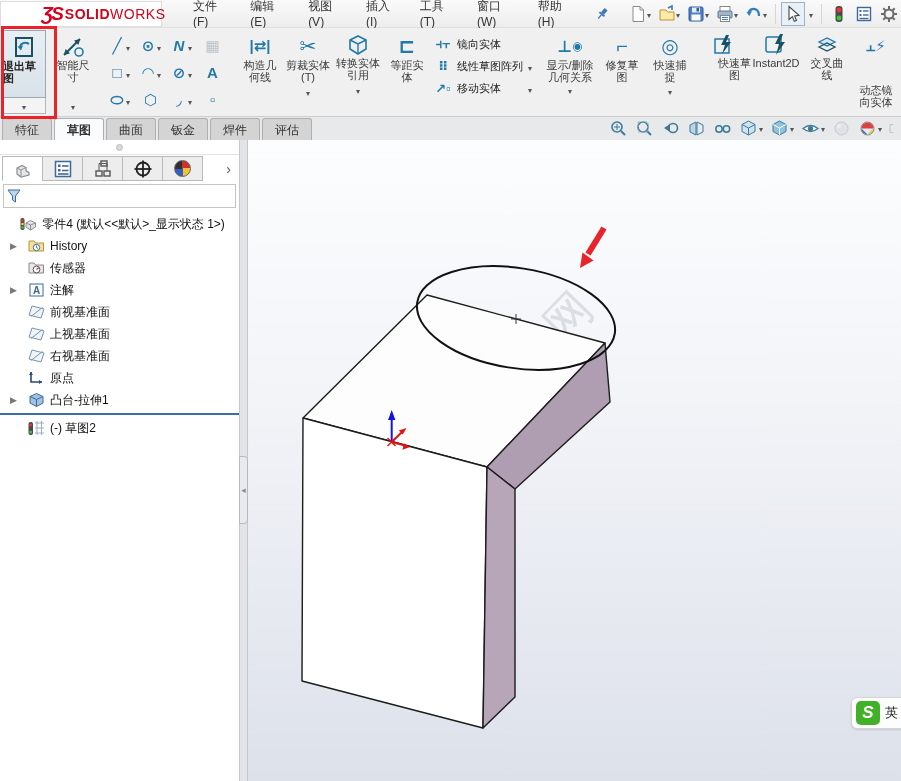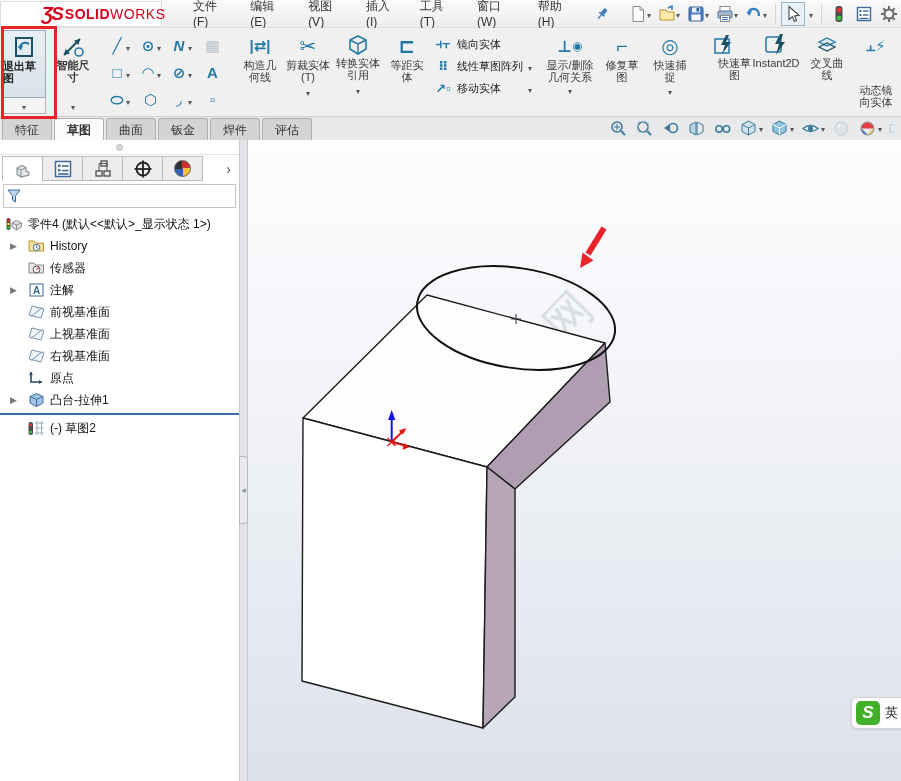--- a/index.html
+++ b/index.html
@@ -64,21 +64,21 @@
   .panel-handle{height:15px;display:flex;align-items:center;justify-content:center;border-bottom:1px solid #e3e3e3;}
   .panel-handle .dot{width:7px;height:7px;border-radius:50%;background:#d9d9d9;border:1px solid #bdbdbd;}
   .ptabs{height:27px;display:flex;align-items:stretch;padding:1px 2px;gap:0;}
   .ptab{flex:0 0 41px;border:1px solid #b9b9b9;background:#ededed;display:flex;align-items:center;justify-content:center;margin-right:-1px;}
   .ptab.active{background:#fff;border-bottom-color:#fff;}
   .ptab-more{flex:1;display:flex;align-items:center;justify-content:flex-end;padding-right:6px;color:#555;font-size:14px;}
   .filter-row{height:24px;margin:2px 3px;border:1px solid #c4c4c4;background:#fff;display:flex;align-items:center;padding-left:2px;gap:3px;}
   .filter-row input{border:none;outline:none;flex:1;height:18px;font-size:12px;background:transparent;}
   .tree{padding-top:3px;}
   .trow{height:22px;display:flex;align-items:center;position:relative;padding-left:28px;white-space:nowrap;}
-  .trow.root{padding-left:6px;}
+  .trow.root{padding-left:6px;justify-content:center;}
   .trow .exp{position:absolute;left:10px;width:10px;color:#777;font-size:9px;}
   .trow .exp::before{content:"▶";}
   .trow .ticon{width:17px;height:16px;margin-right:5px;flex:0 0 17px;}
   .trow .tlabel{font-size:12px;color:#111;}
   .rollback{height:0;border-top:2px solid var(--rollback-blue);margin:2px 0 2px 0;}
   .splitter{width:8px;background:#e2e4e8;border-right:1px solid #c4c6ca;position:relative;}
   .split-handle{position:absolute;left:-1px;top:316px;width:9px;height:68px;background:#e8eaee;border:1px solid #b6bac0;border-radius:0 4px 4px 0;display:flex;align-items:center;justify-content:center;color:#8a8f96;font-size:9px;}
 
   
   .viewport{flex:1;position:relative;background:linear-gradient(180deg,#fcfdfe 0%,#f2f4f8 40%,#dde1ea 100%);overflow:hidden;}
@@ -207,21 +207,21 @@
         <path d="M18 10 c-5 -3 -9 0 -9 4" fill="none" stroke="#2279a8" stroke-width="2.2"></path>
         <path d="M6.5 12.5 l3.5 4 l2 -5z" fill="#2279a8"></path>
       </svg>
       <span class="rlab" style="width:42px;font-weight:bold;">退出草图</span>
     </div>
     <div class="exit-dd">
         <span class="caret"></span>
       </div>
   </div>
   <div class="smart-wrap">
-    <div class="rbtn" style="flex:1;font-weight:bold;">
+    <div class="rbtn" style="flex:1;">
       <svg width="26" height="26" viewBox="0 0 26 26">
         <line x1="4" y1="22" x2="20" y2="6" stroke="#1b4f63" stroke-width="2"></line>
         <path d="M20 6 l-6 1.5 l4.5 4.5z" fill="#1b4f63"></path>
           <path d="M4 22 l6 -1.5 l-4.5 -4.5z" fill="#1b4f63"></path>
         <circle cx="19" cy="19" r="4" fill="none" stroke="#2279a8" stroke-width="1.6"></circle>
       </svg>
       <span class="rlab" style="width:40px;">智能尺寸</span>
     </div>
     <div class="smart-dd">
         <span class="caret"></span>

